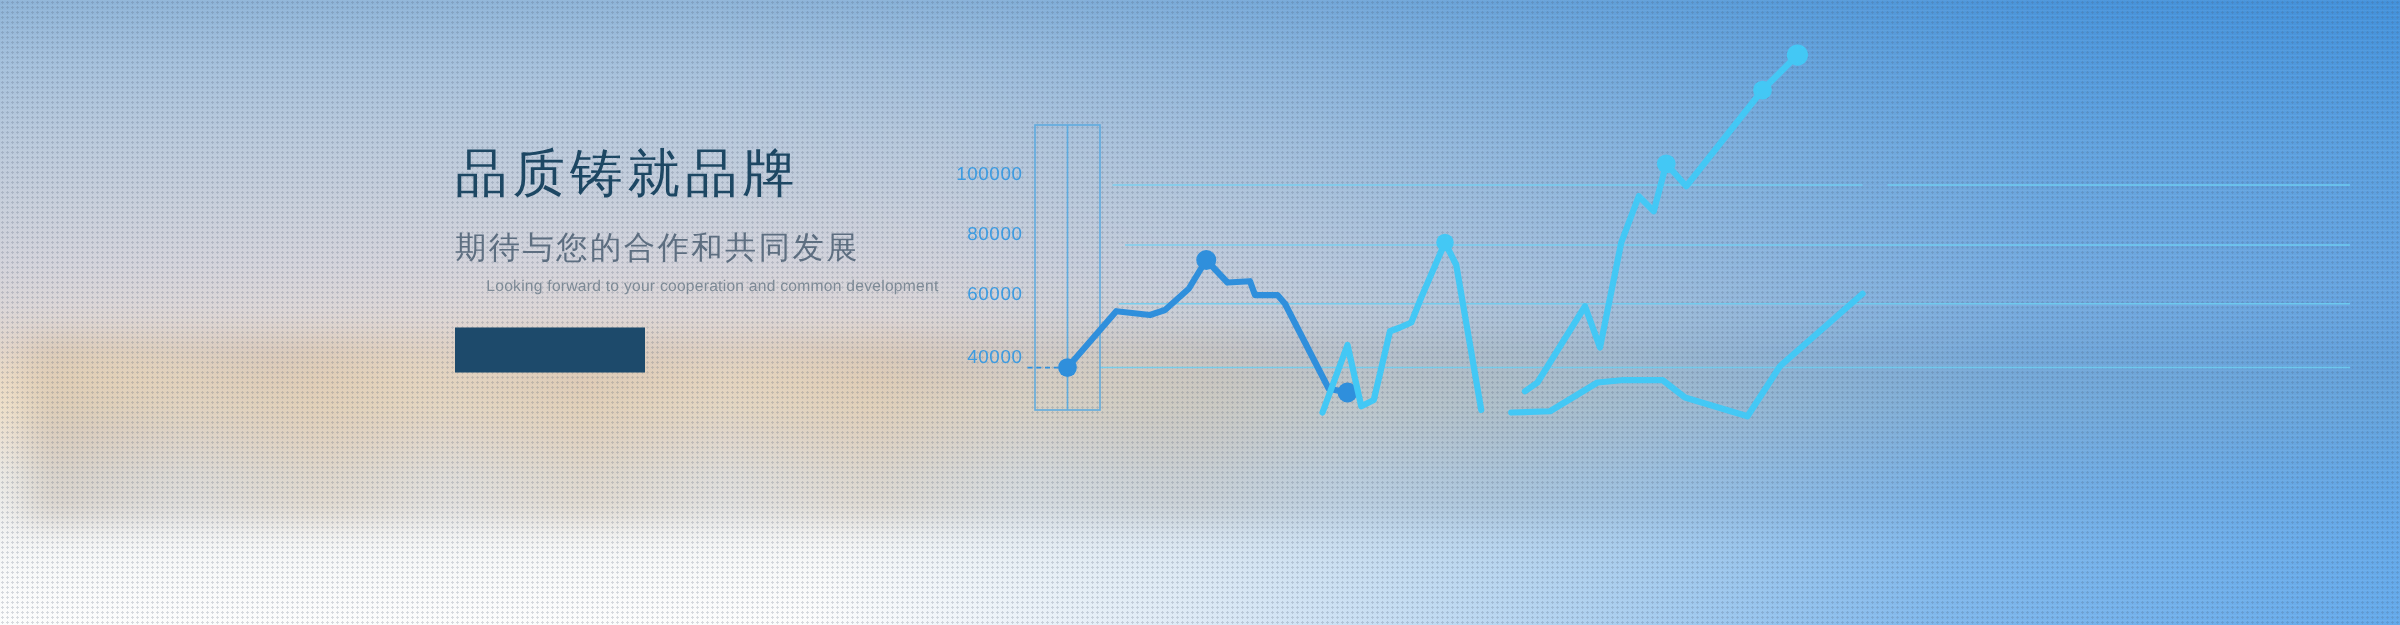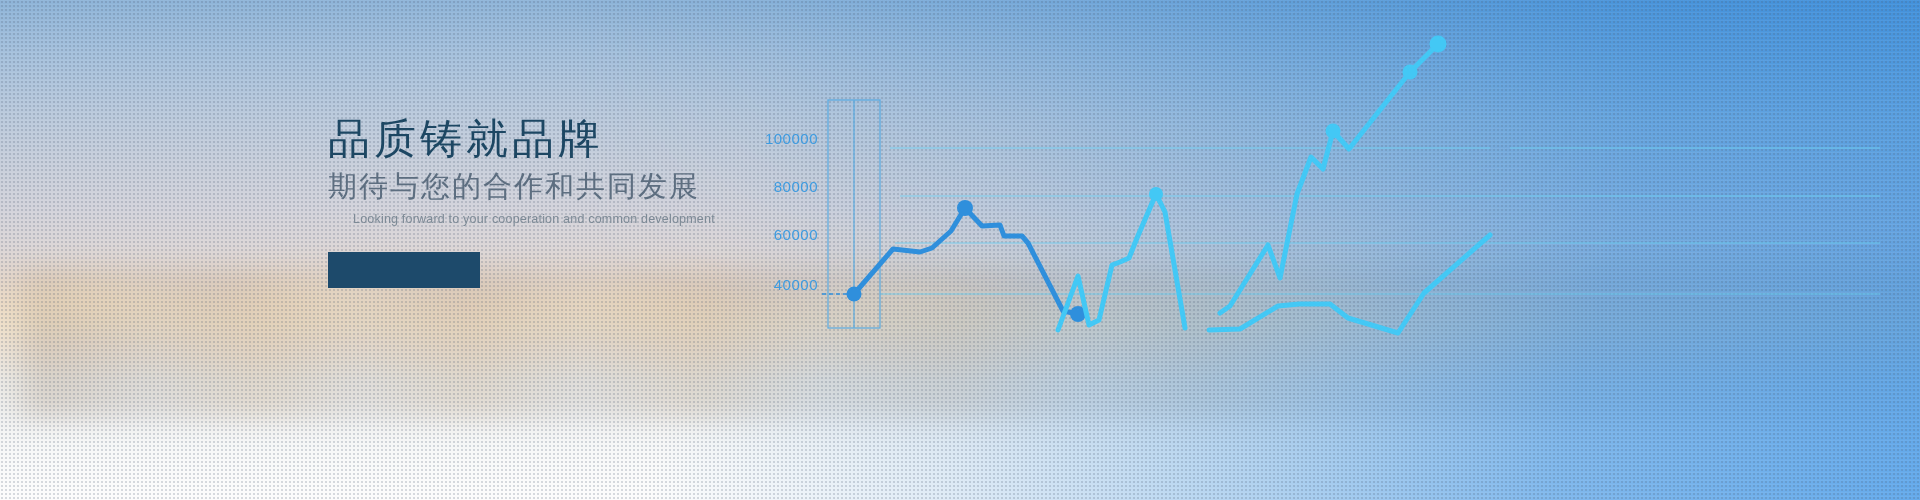--- a/index.html
+++ b/index.html
@@ -123,35 +123,35 @@
       to bottom,
       rgba(255,255,255,0.05) 0px,
       rgba(255,255,255,0.05) 1px,
       rgba(0,0,0,0.0) 1px,
       rgba(0,0,0,0.0) 4px);
   }
 
   
   .copy {
     position: absolute;
-    left: 328px;
+    left: 364px;
     top: 118px;
     width: 520px;
   }
   .headline {
     font-size: 42px;
     line-height: 1;
     letter-spacing: 4px;
     color: #1d4763;
     font-weight: 500;
     white-space: nowrap;
   }
   .subhead {
-    margin-top: 12px;
-    font-size: 29px;
+    margin-top: 26px;
+    font-size: 25px;
     line-height: 1;
     letter-spacing: 2px;
     color: #5d6e80;
     font-weight: 400;
     white-space: nowrap;
   }
   .subhead-en {
     margin-top: 11px;
     font-size: 12.5px;
     line-height: 1.2;

